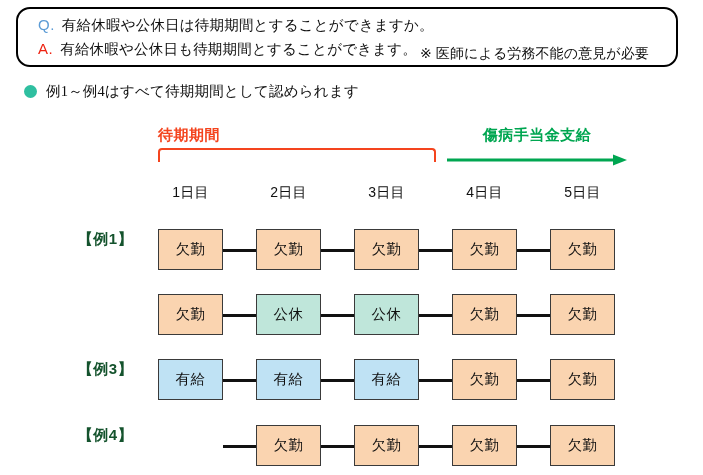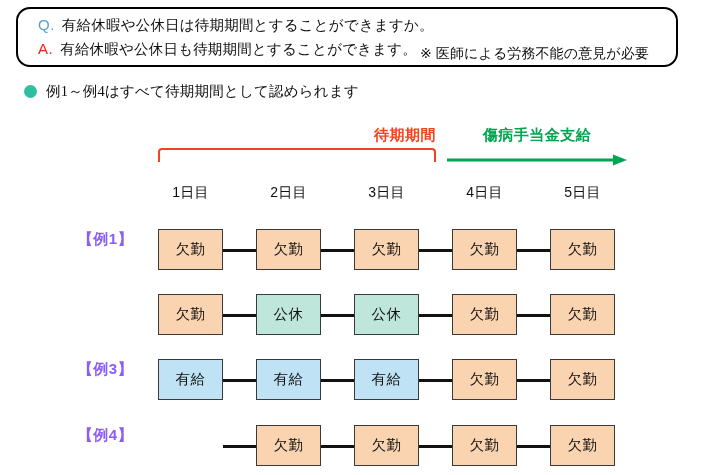--- a/index.html
+++ b/index.html
@@ -89,21 +89,21 @@
     position: absolute;
     font-size: 15px;
     font-weight: bold;
     white-space: nowrap;
     letter-spacing: 0.5px;
   }
   .period-label.waiting {
     left: 158px;
     top: 126px;
     width: 278px;
-    text-align: right;
+    text-align: left;
     color: #f4441e;
   }
   .period-label.benefit {
     left: 447px;
     top: 126px;
     width: 180px;
     text-align: center;
     color: #00a651;
   }
 
@@ -157,21 +157,21 @@
     height: 42px;
   }
   .row-label {
     position: absolute;
     left: 58px;
     top: 9px;
     width: 95px;
     text-align: center;
     font-size: 15px;
     font-weight: bold;
-    color: #8b5cf6;
+    color: #14532d;
     white-space: nowrap;
     letter-spacing: 0.5px;
   }
   .cells {
     position: absolute;
     left: 158px;
     top: 8px;
     width: 452px;
     height: 42px;
     text-decoration: underline;

